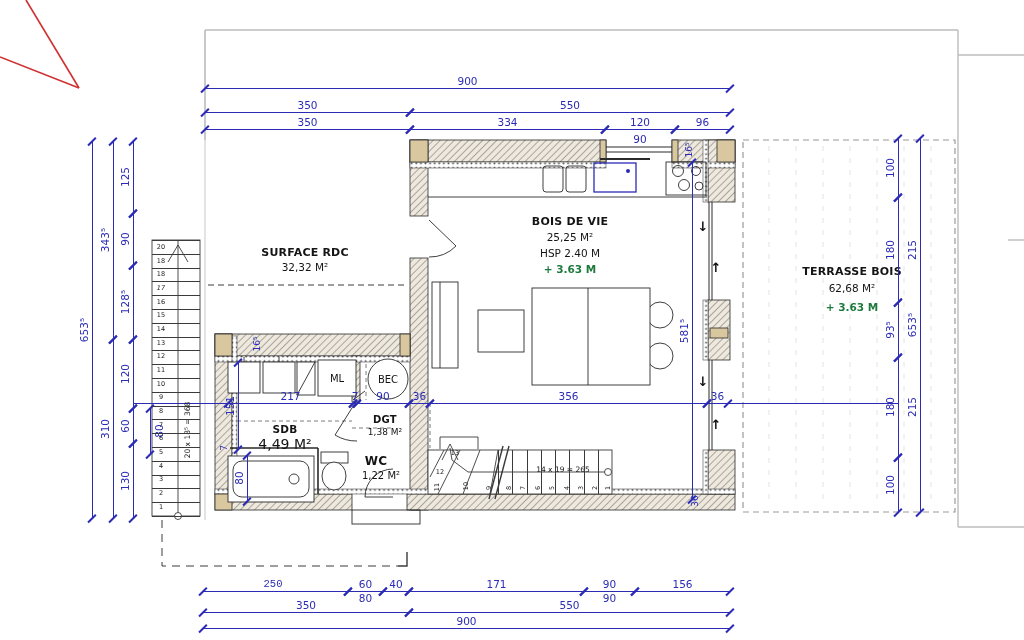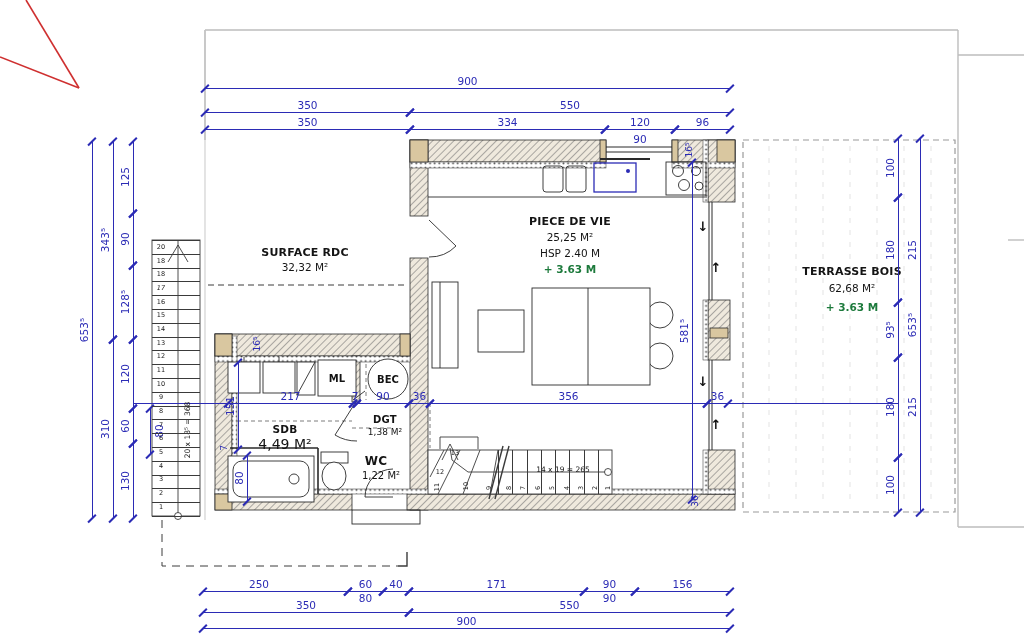--- a/index.html
+++ b/index.html
@@ -24,21 +24,21 @@
   .txt.arrow{color:#111;font-size:13px;font-weight:bold;}
   .txt.stp{color:#181818;font-size:6.5px;}
   
   .sl{position:absolute;background:#3a3a3a;}
   
   .room-name{position:absolute;transform:translate(-50%,-50%);font-weight:bold;
              color:#141414;font-size:11px;white-space:nowrap;letter-spacing:.2px;}
   .room-sub{position:absolute;transform:translate(-50%,-50%);color:#141414;
             font-size:10.5px;white-space:nowrap;}
   .room-small{position:absolute;transform:translate(-50%,-50%);color:#141414;
-              font-size:10px;font-weight:bold;white-space:nowrap;}
+              font-size:10px;font-weight:normal;white-space:nowrap;}
   .lvl{color:#1d7a3c;font-weight:bold;font-size:10.5px;}
 </style>
 </head>
 <body>
 
 <div id="plan">
 
   <svg class="linework" width="1024" height="640" viewBox="0 0 1024 640">
     <defs>
       <pattern id="hatch" width="5" height="5" patternUnits="userSpaceOnUse" patternTransform="rotate(45)">
@@ -214,21 +214,21 @@
       <path d="M335,435 A41,41 0 0 0 357,441"></path>
       <line x1="393" y1="497" x2="365" y2="497"></line>
       <path d="M365,497 A28,28 0 0 1 393,469"></path>
       <rect x="352" y="510" width="68" height="14"></rect>
     </g>
   </svg>
 
   <div class="room-name" style="left:305px;top:252px">SURFACE RDC</div>
   <div class="room-sub" style="left:305px;top:267px">32,32 M²</div>
 
-  <div class="room-name" style="left:570px;top:221px">PIECE DE VIE</div>
+  <div class="room-name" style="left:570px;top:221px">BOIS DE VIE</div>
   <div class="room-sub" style="left:570px;top:237px">25,25 M²</div>
   <div class="room-sub" style="left:570px;top:253px">HSP 2.40 M</div>
   <div class="room-sub lvl" style="left:570px;top:269px">+ 3.63 M</div>
 
   <div class="room-name" style="left:852px;top:271px">TERRASSE BOIS</div>
   <div class="room-sub" style="left:852px;top:288px">62,68 M²</div>
   <div class="room-sub lvl" style="left:852px;top:307px">+ 3.63 M</div>
 
   <div class="room-name" style="left:285px;top:429px;font-size:10.5px">SDB</div>
   <div class="room-sub" style="left:285px;top:444px;font-size:14px">4,49 M²</div>
@@ -334,21 +334,21 @@
       <div class="dlb rot" style="left: 890px; top: 484.5px;">100</div>
       <div class="dl v" style="left: 920px; top: 138px; height: 374px;"></div>
       <div class="tick" style="left: 919px; top: 132.5px;"></div>
       <div class="tick" style="left: 919px; top: 506.5px;"></div>
       <div class="dlb rot" style="left: 912px; top: 325px;">653⁵</div>
       <div class="dlb rot" style="left: 912px; top: 249.5px;">215</div>
       <div class="dlb rot" style="left: 912px; top: 407px;">215</div>
       <div class="dl h" style="left: 203px; top: 591px; width: 145px;"></div>
       <div class="tick" style="left: 202px; top: 585.5px;"></div>
       <div class="tick" style="left: 347px; top: 585.5px;"></div>
-      <div class="dlb" style="left: 259px; top: 584px;">250</div>
+      <div class="dlb" style="left: 273px; top: 584px; font-family: Liberation Mono, monospace;">250</div>
       <div class="dl h" style="left: 348px; top: 591px; width: 35px;"></div>
       <div class="tick" style="left: 347px; top: 585.5px;"></div>
       <div class="tick" style="left: 382px; top: 585.5px;"></div>
       <div class="dlb" style="left: 365.5px; top: 584px;">60</div>
       <div class="dl h" style="left: 383px; top: 591px; width: 26px;"></div>
       <div class="tick" style="left: 382px; top: 585.5px;"></div>
       <div class="tick" style="left: 408px; top: 585.5px;"></div>
       <div class="dlb" style="left: 396px; top: 584px;">40</div>
       <div class="dl h" style="left: 409px; top: 591px; width: 175px;"></div>
       <div class="tick" style="left: 408px; top: 585.5px;"></div>

